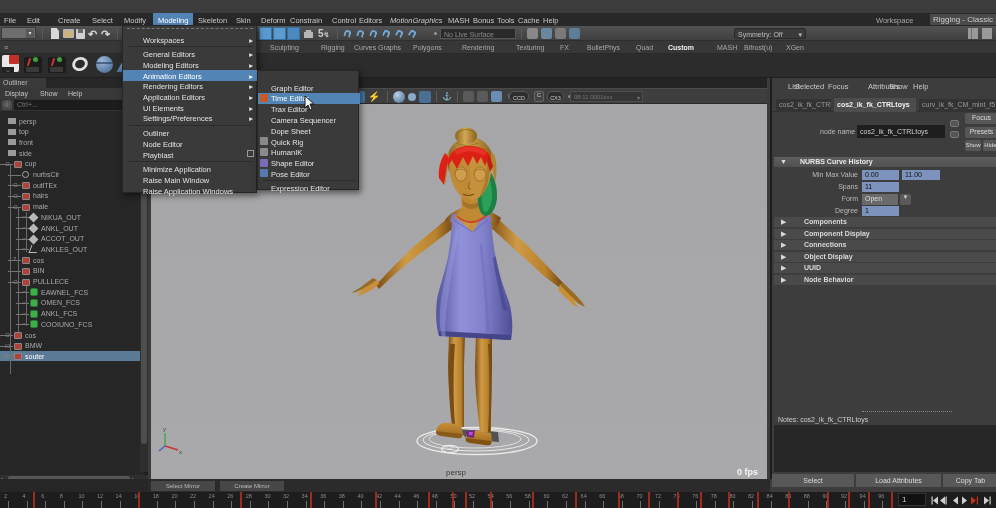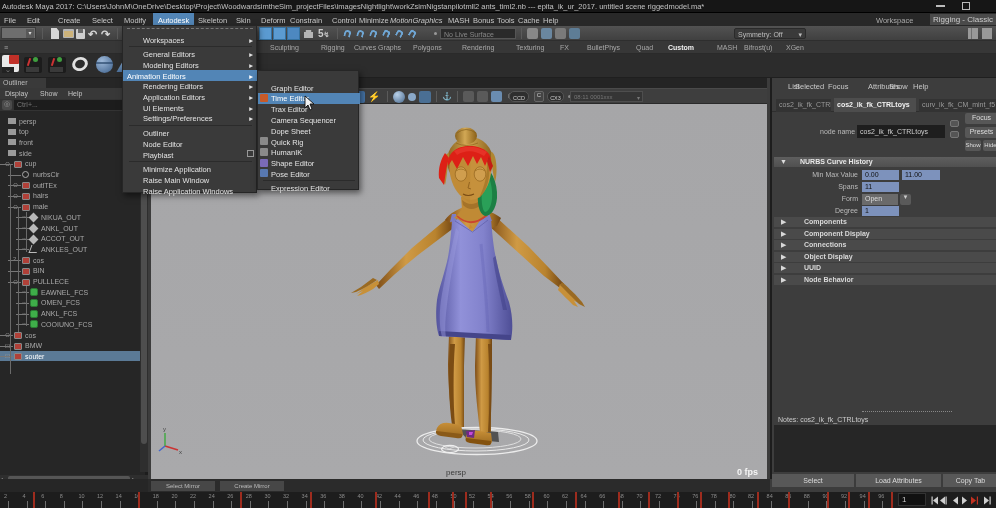--- a/index.html
+++ b/index.html
@@ -3,39 +3,34 @@
 <style>
 *{margin:0;padding:0;box-sizing:border-box;}
 html,body{width:996px;height:508px;overflow:hidden;background:#3c3c3c;font-family:"Liberation Sans",sans-serif;}
 .abs{position:absolute;}
 #stage{position:relative;width:996px;height:508px;}
 .sep{width:1px;background:#5a5a5a;}
 </style></head>
 <body>
 <div id="stage">
 
-<div class="abs" style="left:0;top:0;width:996px;height:13px;background:#161616;border-bottom:1px solid #000;">
-  <div class="abs" style="left:2px;top:2px;font-size:7.5px;letter-spacing:-0.15px;color:#c2c2c2;white-space:nowrap;letter-spacing:0px;">Autodesk Maya 2017: C:\Users\JohnM\OneDrive\Desktop\Project\WoodwardsimtheSim_projectFiles\imagesNightlight\workZsimNigstanpilotmll2 ants_timl2.nb  ---  epita_ik_ur_2017. untitled scene riggedmodel.ma*</div>
-  <div class="abs" style="left:936px;top:5px;width:9px;height:2px;background:#bbb;"></div>
-  <div class="abs" style="left:962px;top:2px;width:8px;height:8px;border:1px solid #bbb;"></div>
-</div>
 
 <div class="abs" style="left:0;top:13px;width:996px;height:13px;background:#282828;color:#c8c8c8;font-size:7.5px;">
   <span class="abs" style="left:4px;top:3px;">File</span>
   <span class="abs" style="left:27px;top:3px;">Edit</span>
   <span class="abs" style="left:58px;top:3px;">Create</span>
   <span class="abs" style="left:92px;top:3px;">Select</span>
   <span class="abs" style="left:124px;top:3px;">Modify</span>
-  <span class="abs" style="left:153px;top:0px;background:#5285b6;color:#fff;height:13px;padding:3px 5px 0 5px;">Autodesk</span>
+  <span class="abs" style="left:153px;top:0px;background:#5285b6;color:#fff;height:13px;padding:3px 5px 0 5px;">Modeling</span>
   <span class="abs" style="left:198px;top:3px;">Skeleton</span>
   <span class="abs" style="left:236px;top:3px;">Skin</span>
   <span class="abs" style="left:261px;top:3px;">Deform</span>
   <span class="abs" style="left:290px;top:3px;">Constrain</span>
   <span class="abs" style="left:332px;top:3px;">Control</span>
-  <span class="abs" style="left:359px;top:3px;">Minimize</span>
+  <span class="abs" style="left:359px;top:3px;">Editors</span>
   <span class="abs" style="left:390px;top:3px;font-style:italic;">MotionGraphics</span>
   <span class="abs" style="left:448px;top:3px;">MASH</span>
   <span class="abs" style="left:473px;top:3px;">Bonus</span>
   <span class="abs" style="left:497px;top:3px;">Tools</span>
   <span class="abs" style="left:518px;top:3px;">Cache</span>
   <span class="abs" style="left:543px;top:3px;">Help</span>
   <span class="abs" style="left:876px;top:3px;color:#aaa;">Workspace</span>
   <div class="abs" style="left:910px;top:1px;width:86px;height:11px;background:#4a4a4a;color:#ccc;font-size:8px;padding:1px 3px;margin-left:20px;">Rigging - Classic</div>
 </div>
 
@@ -645,21 +640,21 @@
         <div class="abs" style="left:6px;top:15.2px;width:123px;border-top:1px solid #2b2b2b;"></div>
         <div class="abs" style="left:0;top:17.7px;width:135px;height:10.7px;">
           <span style="position:absolute;left:20px;top:1.5px;white-space:nowrap;">General Editors</span>
           <span style="position:absolute;right:5px;top:1.5px;">▸</span>
         </div>
         <div class="abs" style="left:0;top:28.4px;width:135px;height:10.7px;">
           <span style="position:absolute;left:20px;top:1.5px;white-space:nowrap;">Modeling Editors</span>
           <span style="position:absolute;right:5px;top:1.5px;">▸</span>
         </div>
         <div class="abs" style="left:0;top:39.099999999999994px;width:135px;height:10.7px;background:#5285b6;color:#fff;">
-          <span style="position:absolute;left:4px;top:1.5px;white-space:nowrap;">Animation Editors</span>
+          <span style="position:absolute;left:20px;top:1.5px;white-space:nowrap;">Animation Editors</span>
           <span style="position:absolute;right:5px;top:1.5px;">▸</span>
         </div>
         <div class="abs" style="left:0;top:49.8px;width:135px;height:10.7px;">
           <span style="position:absolute;left:20px;top:1.5px;white-space:nowrap;">Rendering Editors</span>
           <span style="position:absolute;right:5px;top:1.5px;">▸</span>
         </div>
         <div class="abs" style="left:0;top:60.5px;width:135px;height:10.7px;">
           <span style="position:absolute;left:20px;top:1.5px;white-space:nowrap;">Application Editors</span>
           <span style="position:absolute;right:5px;top:1.5px;">▸</span>
         </div>

